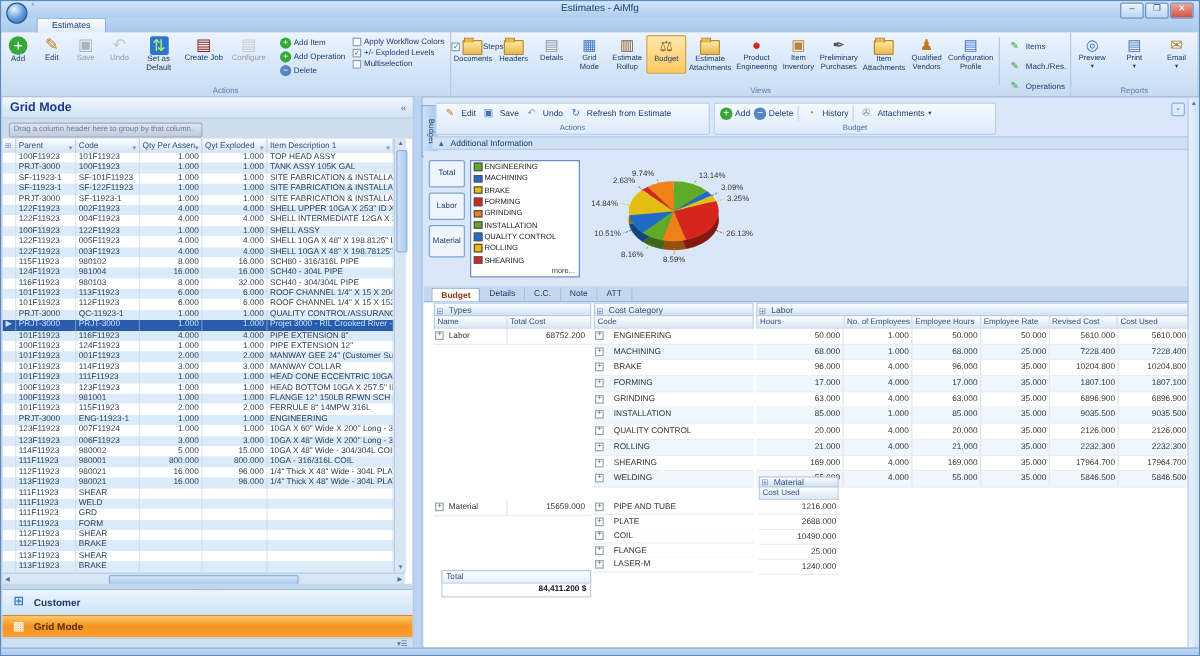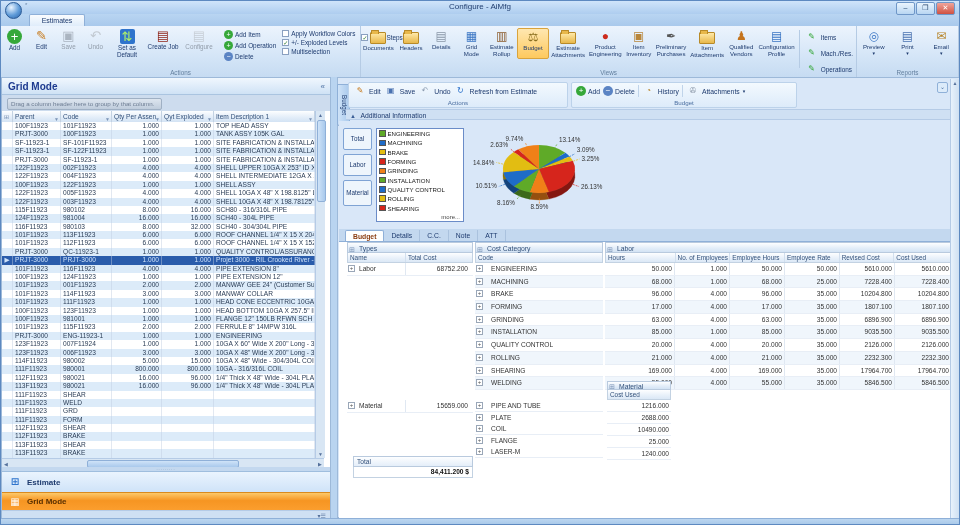--- a/index.html
+++ b/index.html
@@ -133,21 +133,21 @@
   .rscroll{position:absolute;right:1px;top:1px;width:8px;height:439px;background:linear-gradient(90deg,#e8f2fc,#cfe0f2);border-left:1px solid #b5cbe6;}
 </style>
 </head>
 <body>
 
 <div id="app">
 
   <div class="titlebar">
     <div class="orb"></div>
     <div class="qa-star">*</div>
-    <div class="wtitle">Configure - AiMfg</div>
+    <div class="wtitle">Estimates - AiMfg</div>
     <div class="winbtns">
       <div class="wb">–</div>
       <div class="wb">❐</div>
       <div class="wb close">✕</div>
     </div>
   </div>
 
   <div class="tabrow">
     <div class="rtab">Estimates</div>
   </div>
@@ -664,21 +664,21 @@
       <div class="sarrow" style="bottom:1px">▼</div>
     </div>
     <div class="hscroll">
       <div class="sarrow" style="left:1px;width:6px;top:2px">◀</div>
       <div class="hthumb"></div>
       <div class="sarrow" style="right:1px;left:auto;width:6px;top:2px">▶</div>
     </div>
     <div class="hsplit">.........</div>
     <div class="navitem" style="top:393px">
       <span class="ic" style="color:#2f74cc;font-size:10px">⊞</span>
-      <span>Estimate</span>
+      <span>Customer</span>
       </div>
     <div class="navitem active" style="top:414px;height:18px">
       <span class="ic" style="color:#fff;font-size:10px">▦</span>
       <span>Grid Mode</span>
       </div>
     <div class="navstrip">
       <span class="ni">▾☰</span>
       </div>
   </div>
 

